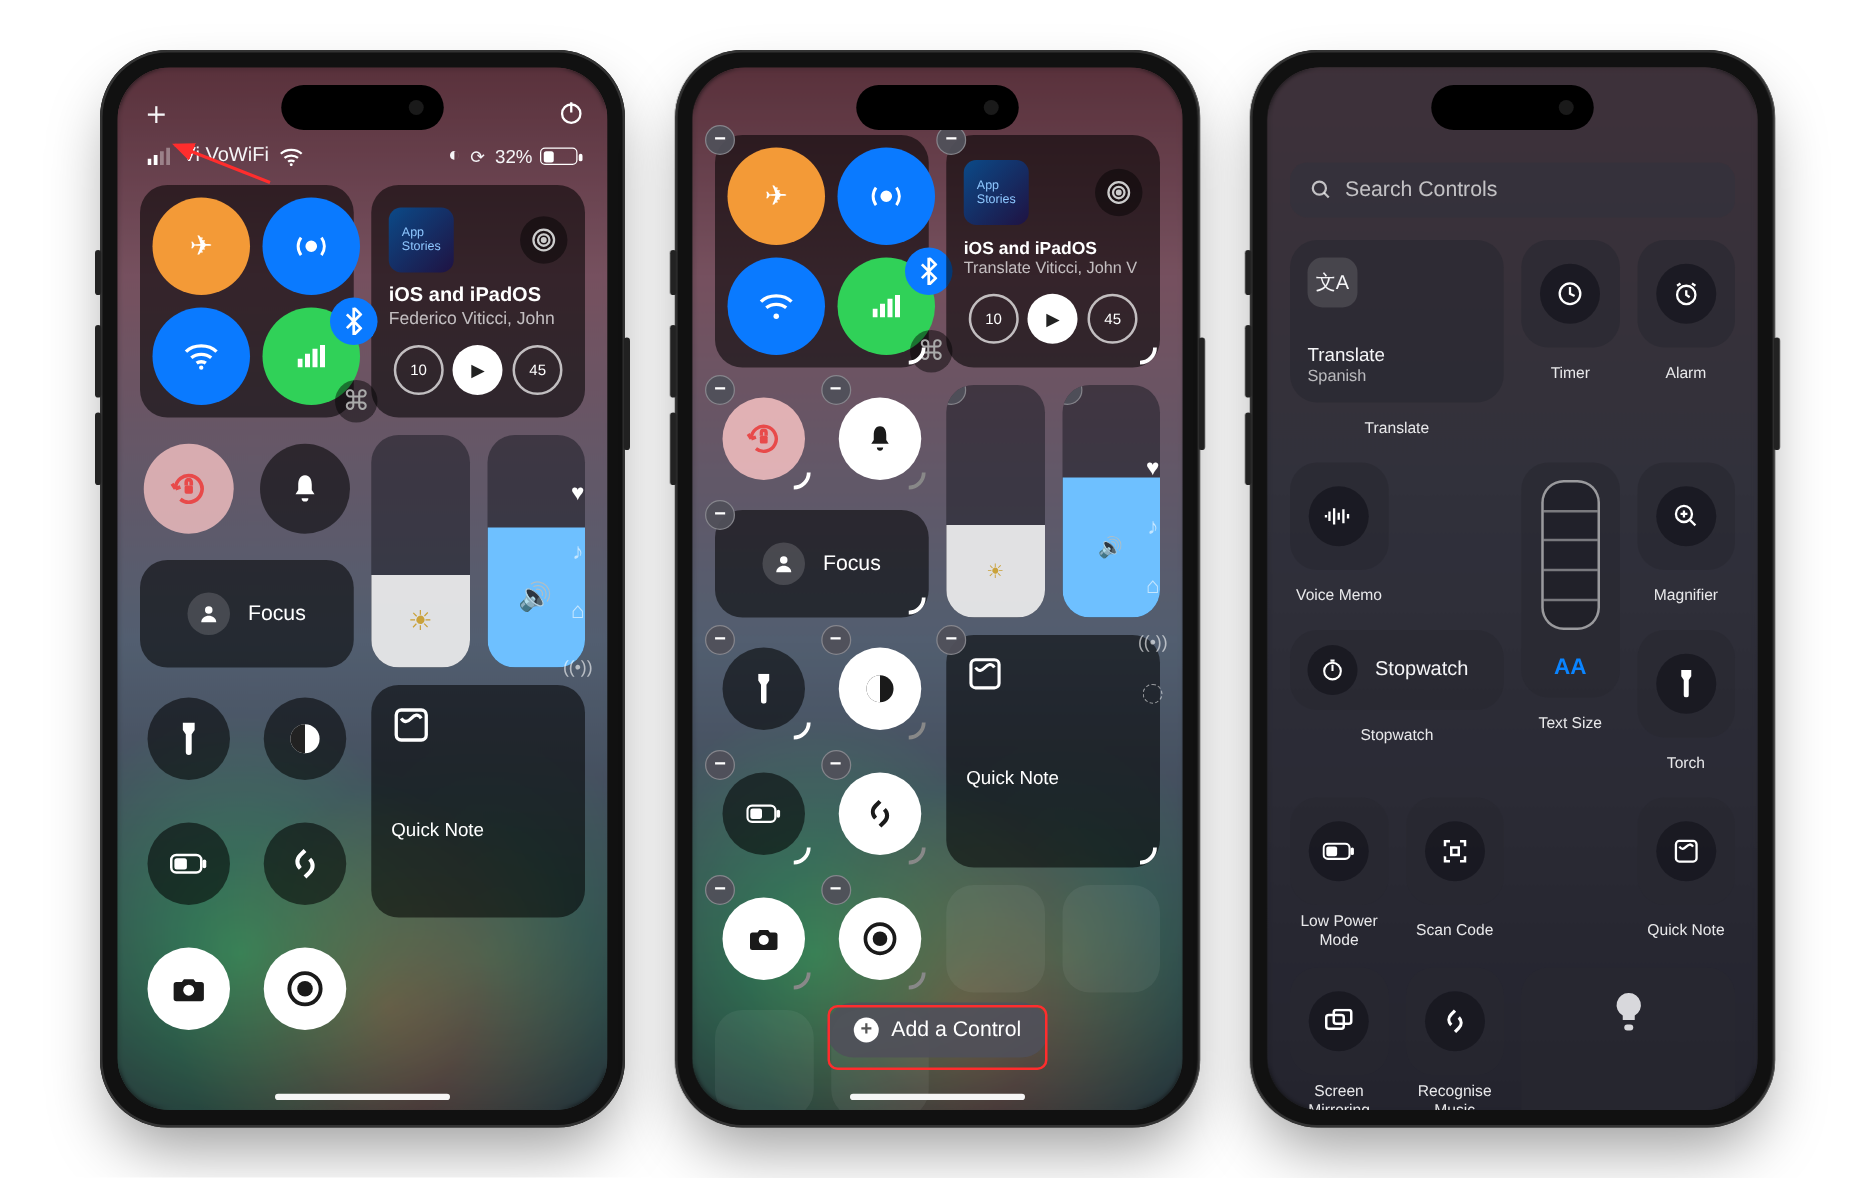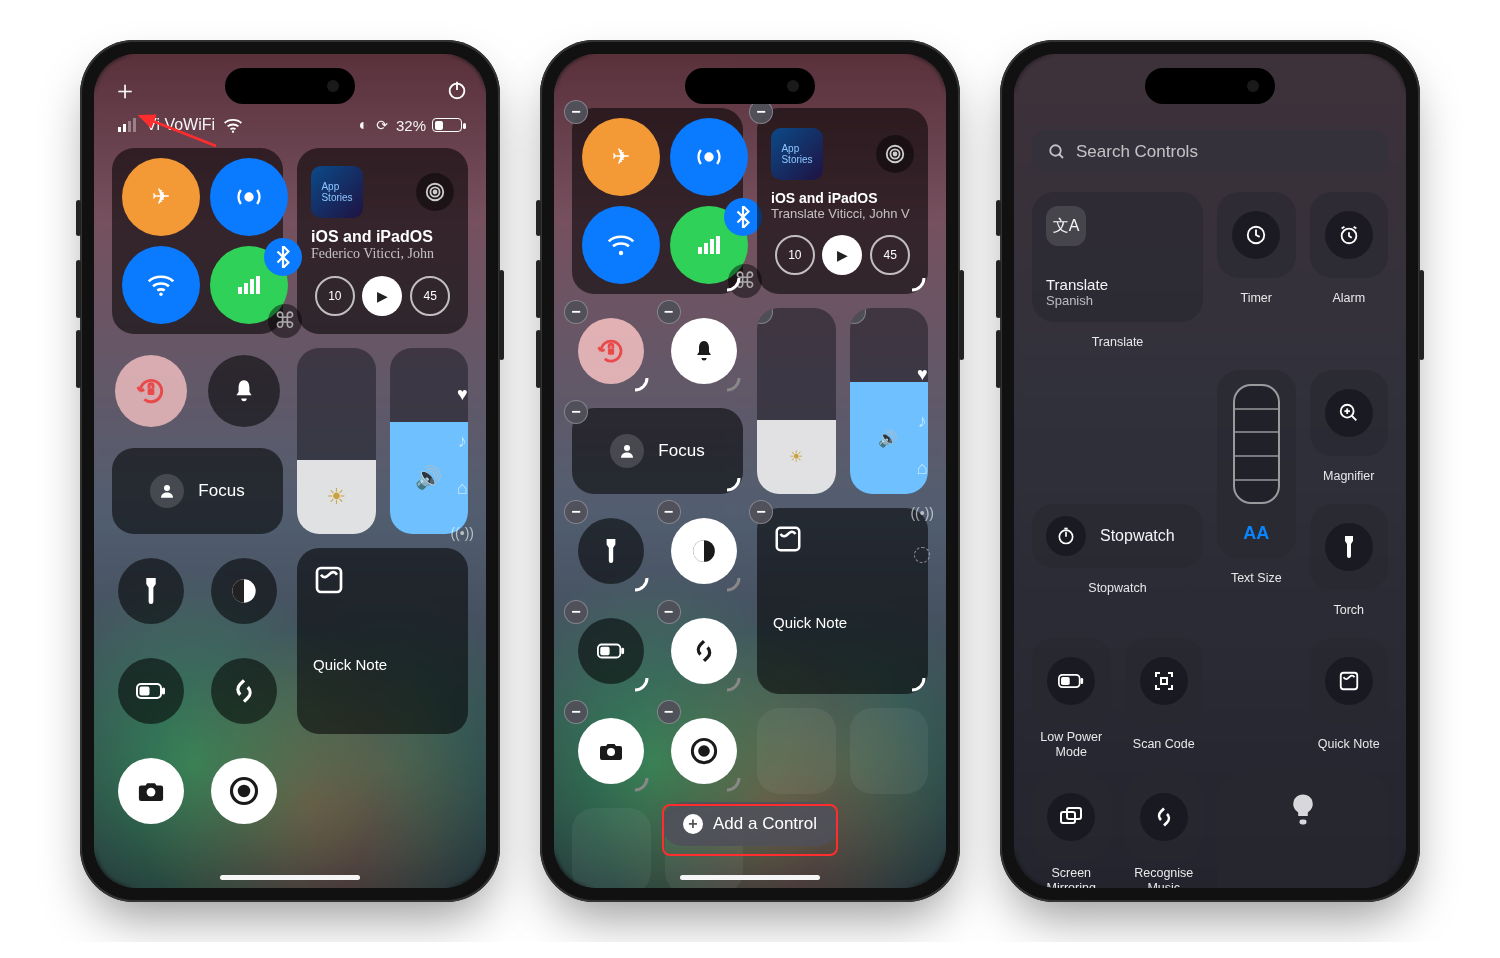--- a/index.html
+++ b/index.html
@@ -236,21 +236,21 @@
             <span class="cast">
               <svg width="22" height="22" viewBox="0 0 24 24" fill="none" stroke="#ccc" stroke-width="2">
                   <circle cx="12" cy="12" r="9"></circle>
                   <circle cx="12" cy="12" r="5"></circle>
                   <circle cx="12" cy="12" r="1.6" fill="#ccc"></circle>
                 </svg>
             </span>
           </div>
           <div>
             <div style="font-weight:600;font-size:16px;">iOS and iPadOS</div>
-            <div class="dim" style="font-size:14px;font-family:Liberation Serif, serif;">Federico Viticci, John</div>
+            <div class="dim" style="font-size:14px;">Federico Viticci, John</div>
           </div>
           <div class="media-controls">
             <span class="mc" style="font-size:12px;">10</span>
             <span class="mc play">▶</span>
             <span class="mc" style="font-size:12px;">45</span>
           </div>
         </div>
 
         <div class="tile" style="background:rgba(255,200,200,.75);border-radius:50%;width:72px;height:72px;justify-self:center;align-self:center;">
           <svg width="32" height="32" viewBox="0 0 24 24" fill="none" stroke="#e84a4a" stroke-width="2.2">
@@ -702,20 +702,30 @@
                   <circle cx="10" cy="10" r="7"></circle>
                   <line x1="20" y1="20" x2="15" y2="15"></line>
                   <line x1="7" y1="10" x2="13" y2="10"></line>
                   <line x1="10" y1="7" x2="10" y2="13"></line>
                 </svg>
               </span>
             </div>
             <div class="glabel">Magnifier</div>
           </div>
 
+        <div style="grid-column:1;grid-row:2;display:flex;flex-direction:column;gap:6px;">
+            <div class="gtile small">
+              <span class="gc">
+                <svg width="26" height="20" viewBox="0 0 28 18" fill="none" stroke="#fff" stroke-width="2">
+                  <path d="M2 9 h2 M6 5 v8 M10 2 v14 M14 6 v6 M18 3 v12 M22 7 v4 M26 9 h0"></path>
+                </svg>
+              </span>
+            </div>
+            <div class="glabel">Voice Memo</div>
+          </div>
         <div style="grid-column:4;grid-row:3;display:flex;flex-direction:column;gap:6px;">
             <div class="gtile small">
               <span class="gc">
                 <svg width="14" height="22" viewBox="0 0 14 22" fill="#fff">
                   <path d="M3 0 h8 v5 l-2 3 v12 a1 1 0 0 1 -4 0 V8 L3 5 Z"></path>
                 </svg>
               </span>
             </div>
             <div class="glabel">Torch</div>
           </div>

